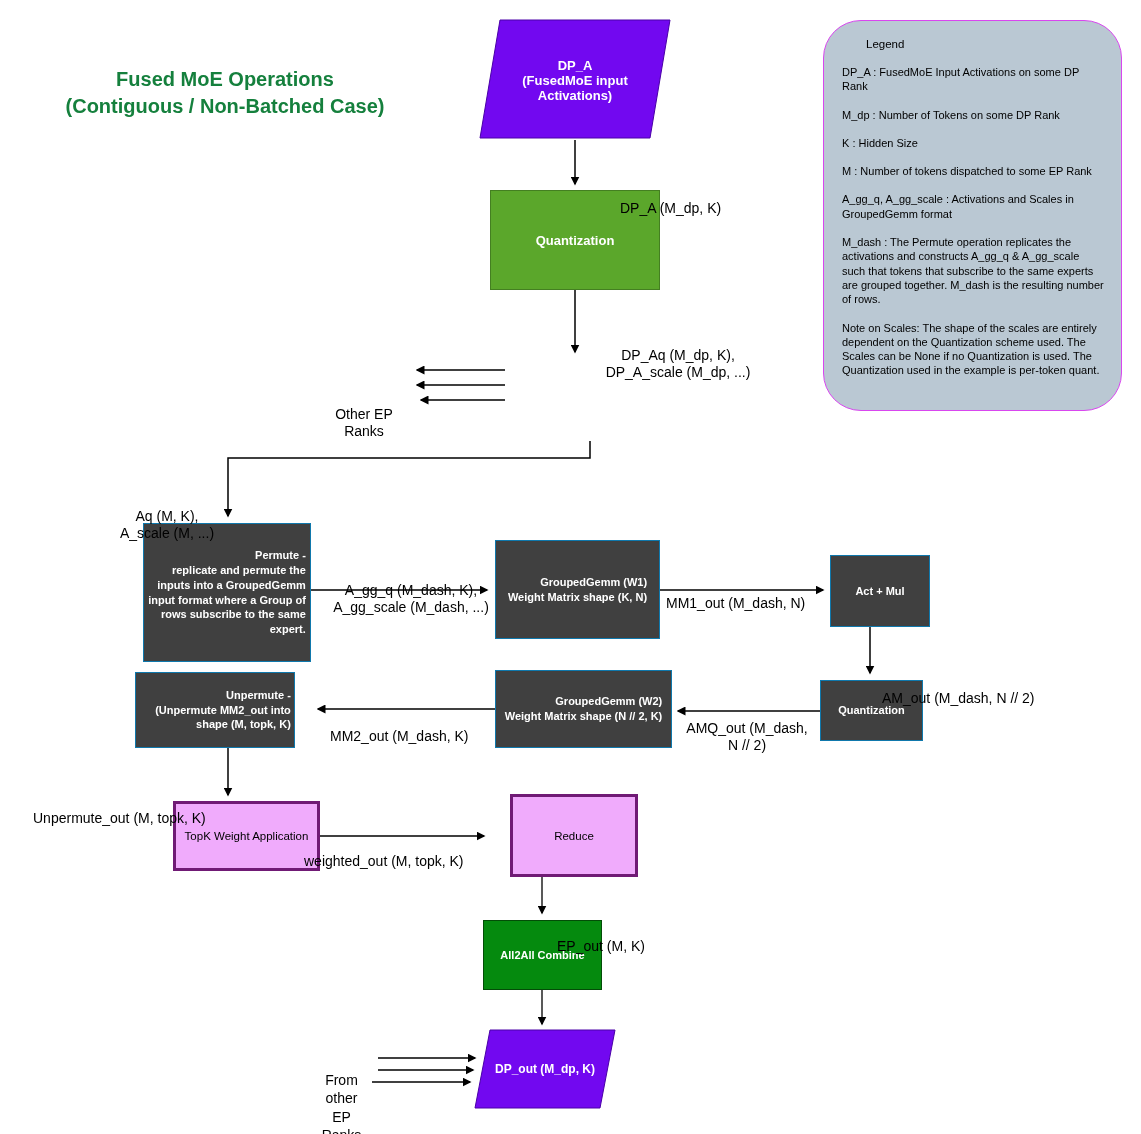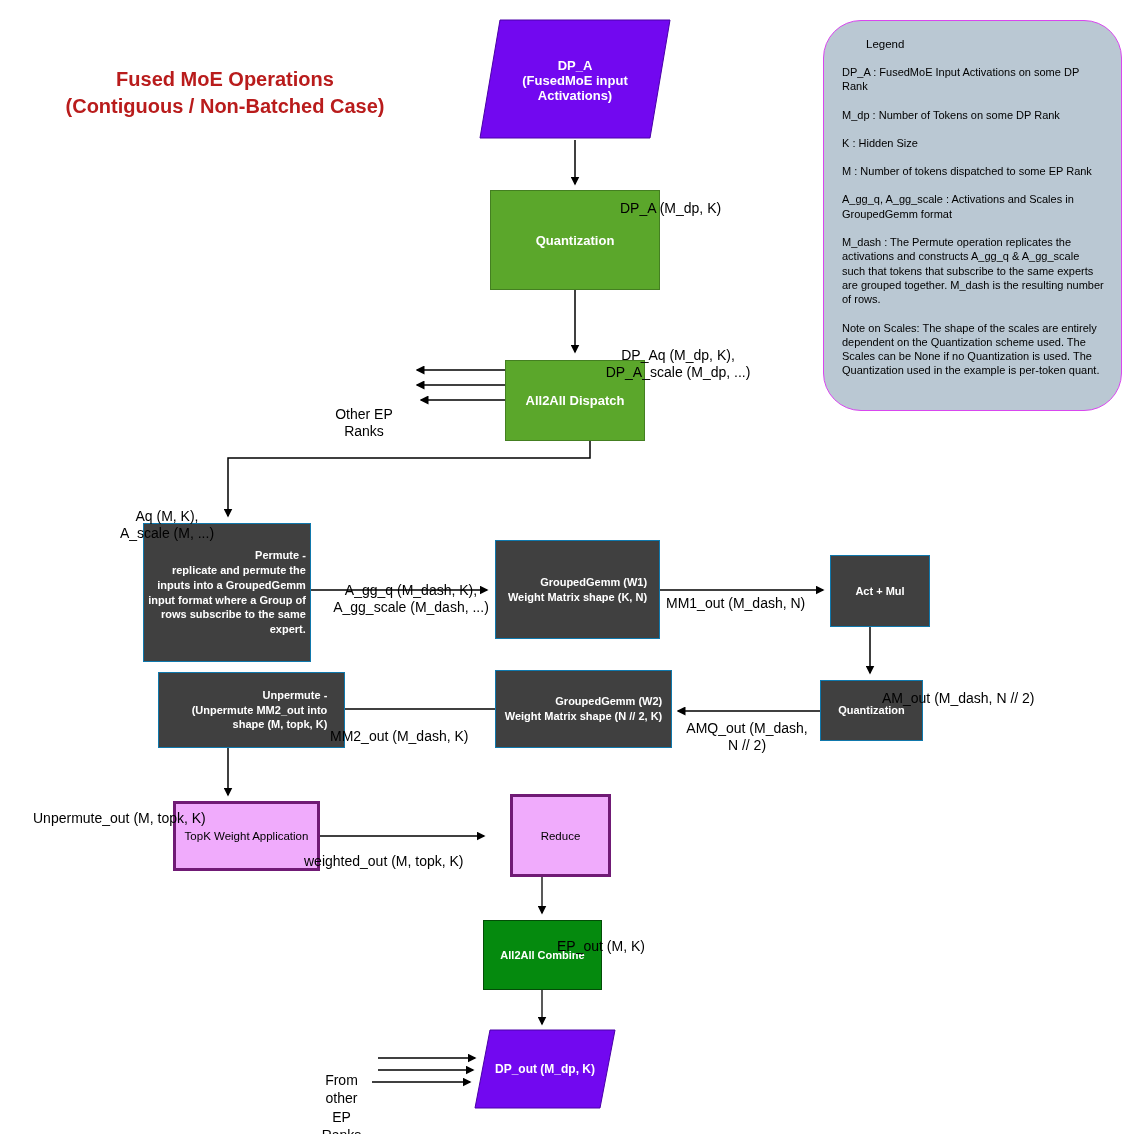--- a/index.html
+++ b/index.html
@@ -24,21 +24,21 @@
   .para-label{
     position:absolute;z-index:3;display:flex;align-items:center;justify-content:center;
     text-align:center;color:#ffffff;font-weight:700;
   }
   .edge-label{
     position:absolute;z-index:3;color:#000000;font-size:14px;line-height:1.2;margin-top:44px;
   }
   .center{text-align:center;}
   #title{
     position:absolute;z-index:3;left:45px;top:66px;width:360px;
-    text-align:center;font-size:20px;font-weight:700;color:#b91c1c;line-height:1.35;
+    text-align:center;font-size:20px;font-weight:700;color:#15803d;line-height:1.35;
   }
   #legend{
     position:absolute;z-index:2;left:823px;top:20px;width:299px;height:391px;
     background:#BAC8D3;border:1px solid #d946ef;border-radius:38px;
     padding:16px 16px 12px 18px;box-sizing:border-box;
     font-size:11px;color:#000000;line-height:1.3;
   }
   #legend .legend-title{margin:0 0 13px 24px;font-size:11.5px;}
   #legend .legend-item{margin:0 0 14px 0;}
 </style>
@@ -83,38 +83,37 @@
 
   <div id="title" class="pre">Fused MoE Operations
 (Contiguous / Non-Batched Case)</div>
 
   <div class="para-label pre" style="left:482px;top:40px;width:186px;height:80px;font-size:13px;">DP_A
 (FusedMoE input
 Activations)</div>
   <div class="para-label pre" style="left:478px;top:1032px;width:134px;height:74px;font-size:12px;">DP_out (M_dp, K)</div>
 
   <div class="node node-green" style="left:490px;top:190px;width:170px;height:100px;">Quantization</div>
-  <div class="node node-green" style="left:505px;top:360px;width:140px;height:81px;">All2All Dispatch</div>
   <div class="node node-blue pre" style="left:143px;top:523px;width:168px;height:139px;">Permute -
 replicate and permute the
 inputs into a GroupedGemm
 input format where a Group of
 rows subscribe to the same
 expert.</div>
   <div class="node node-blue pre" style="left:495px;top:540px;width:165px;height:99px;">GroupedGemm (W1)
 Weight Matrix shape (K, N)</div>
   <div class="node node-blue" style="left:830px;top:555px;width:100px;height:72px;">Act + Mul</div>
   <div class="node node-blue" style="left:820px;top:680px;width:103px;height:61px;">Quantization</div>
   <div class="node node-blue pre" style="left:495px;top:670px;width:177px;height:78px;">GroupedGemm (W2)
 Weight Matrix shape (N // 2, K)</div>
-  <div class="node node-blue pre" style="left:158px;top:672px;width:187px;height:76px;padding-left:16px;">Unpermute -
+  <div class="node node-blue pre" style="left:135px;top:672px;width:160px;height:76px;padding-left:16px;">Unpermute -
 (Unpermute MM2_out  into
 shape (M, topk, K)</div>
   <div class="node node-gray" style="left:153px;top:801px;width:147px;height:70px;">TopK Weight Application</div>
-  <div class="node node-gray" style="left:490px;top:794px;width:101px;height:83px;">Reduce</div>
+  <div class="node node-gray" style="left:490px;top:794px;width:128px;height:83px;">Reduce</div>
   <div class="node node-dgreen" style="left:483px;top:920px;width:119px;height:70px;">All2All Combine</div>
 
   <div class="edge-label" style="left:620px;top:156px;">DP_A (M_dp, K)</div>
   <div class="edge-label pre center" style="left:592px;top:303px;width:172px;">DP_Aq (M_dp, K),
 DP_A_scale (M_dp, ...)</div>
   <div class="edge-label pre center" style="left:328px;top:362px;width:72px;">Other EP
 Ranks</div>
   <div class="edge-label pre center" style="left:108px;top:464px;width:118px;">Aq (M, K),
 A_scale (M, ...)</div>
   <div class="edge-label pre center" style="left:322px;top:538px;width:178px;">A_gg_q (M_dash, K),

